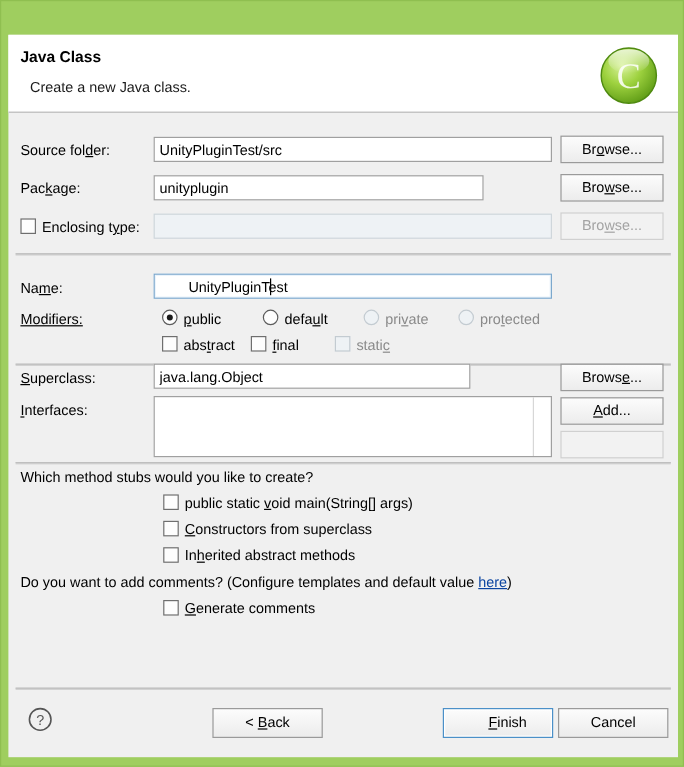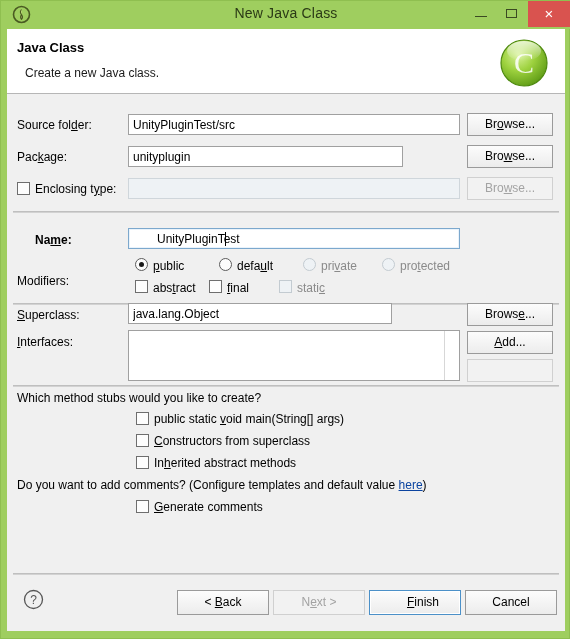--- a/index.html
+++ b/index.html
@@ -248,41 +248,20 @@
     position: absolute;
     left: 23px; top: 590px;
     width: 21px; height: 21px;
   }
 </style>
 </head>
 <body>
 
 <div class="window">
 
-  <div class="titlebar">
-
-    <div class="app-icon">
-      <svg width="19" height="19" viewBox="0 0 19 19">
-        <circle cx="9.5" cy="9.5" r="8" fill="none" stroke="#4a5a22" stroke-width="1.6"></circle>
-        <path d="M9.5 4.5 C7.6 6.6 8.4 8.3 9.5 9.6 C10.6 11 11.3 12.4 9.5 14.3 C7.8 12.4 8.5 11 9.5 9.6" fill="#d9e88f" stroke="#4a5a22" stroke-width="1.1"></path>
-      </svg>
-    </div>
-
-    <div class="title-text">New Java Class</div>
-
-    <div class="win-btn btn-min">
-      <span class="glyph-min"></span>
-    </div>
-    <div class="win-btn btn-max">
-      <span class="glyph-max"></span>
-    </div>
-    <div class="win-btn btn-close">
-      <span class="glyph-close">×</span>
-    </div>
-  </div>
 
   <div class="dialog">
 
     <div class="header">
       <div class="header-title">Java Class</div>
       <div class="header-sub">Create a new Java class.</div>
       <div class="header-logo">
         <svg width="56" height="56" viewBox="0 0 56 56">
           <defs>
             <radialGradient id="g1" cx="38%" cy="32%" r="72%">
@@ -322,27 +301,27 @@
     <div class="lbl" style="left:28px; top:153px;text-align:right;">
       <span>Enclosing t</span><u>y</u><span>pe:</span>
     </div>
     <input class="field disabled" type="text" style="left: 121px; top: 149px; width: 332px;" disabled="" value="">
     <button class="btn disabled" style="left:460px; top:148px;">
       <span>Bro</span><u>w</u><span>se...</span>
     </button>
 
     <div class="sep" style="left:6px; top:182px; width:546px;"></div>
 
-    <div class="lbl" style="left:28px; top:204px;font-weight:bold;">
+    <div class="lbl" style="left:10px; top:204px;">
       <span>Na</span><u>m</u><span>e:</span>
     </div>
     <input class="field focused" type="text" style="left: 121px; top: 199px; width: 332px; padding-left: 28px;" value="UnityPluginTest">
     <span class="caret" style="left:218px; top:203px;"></span>
 
-    <div class="lbl" style="left:10px; top:245px;">Modifiers:</div>
+    <div class="lbl" style="left:10px; top:230px;text-decoration:underline;">Modifiers:</div>
 
     <div class="rb" style="left:128px; top:229px;">
       <span class="dot"></span>
     </div>
     <div class="lbl" style="left:146px; top:230px;">
       <span></span><u>p</u><span>ublic</span>
     </div>
 
     <div class="rb" style="left:212px; top:229px;"></div>
     <div class="lbl" style="left:230px; top:230px;">
@@ -428,23 +407,20 @@
     <div class="help-icon" style="left:16px; top:560px;">
       <svg width="21" height="21" viewBox="0 0 21 21">
         <circle cx="10.5" cy="10.5" r="9" fill="none" stroke="#555" stroke-width="1.3"></circle>
         <text x="10.5" y="15" text-anchor="middle" font-family="Liberation Sans, sans-serif" font-size="12" fill="#555">?</text>
       </svg>
     </div>
 
     <button class="btn" style="left:170px; top:561px; width:92px; height:25px; line-height:23px;">
       <span>&lt; </span><u>B</u><span>ack</span>
     </button>
-    <button class="btn disabled" style="left:266px; top:561px; width:92px; height:25px; line-height:23px;">
-      <span>N</span><u>e</u><span>xt &gt;</span>
-    </button>
     <button class="btn default" style="left:362px; top:561px; width:92px; height:25px; line-height:23px;">
       <span></span><u>F</u><span>inish</span>
     </button>
     <button class="btn" style="left:458px; top:561px; width:92px; height:25px; line-height:23px;">
       <span>Cancel</span><u></u><span></span>
     </button>
 
   </div>
 </div>
 

